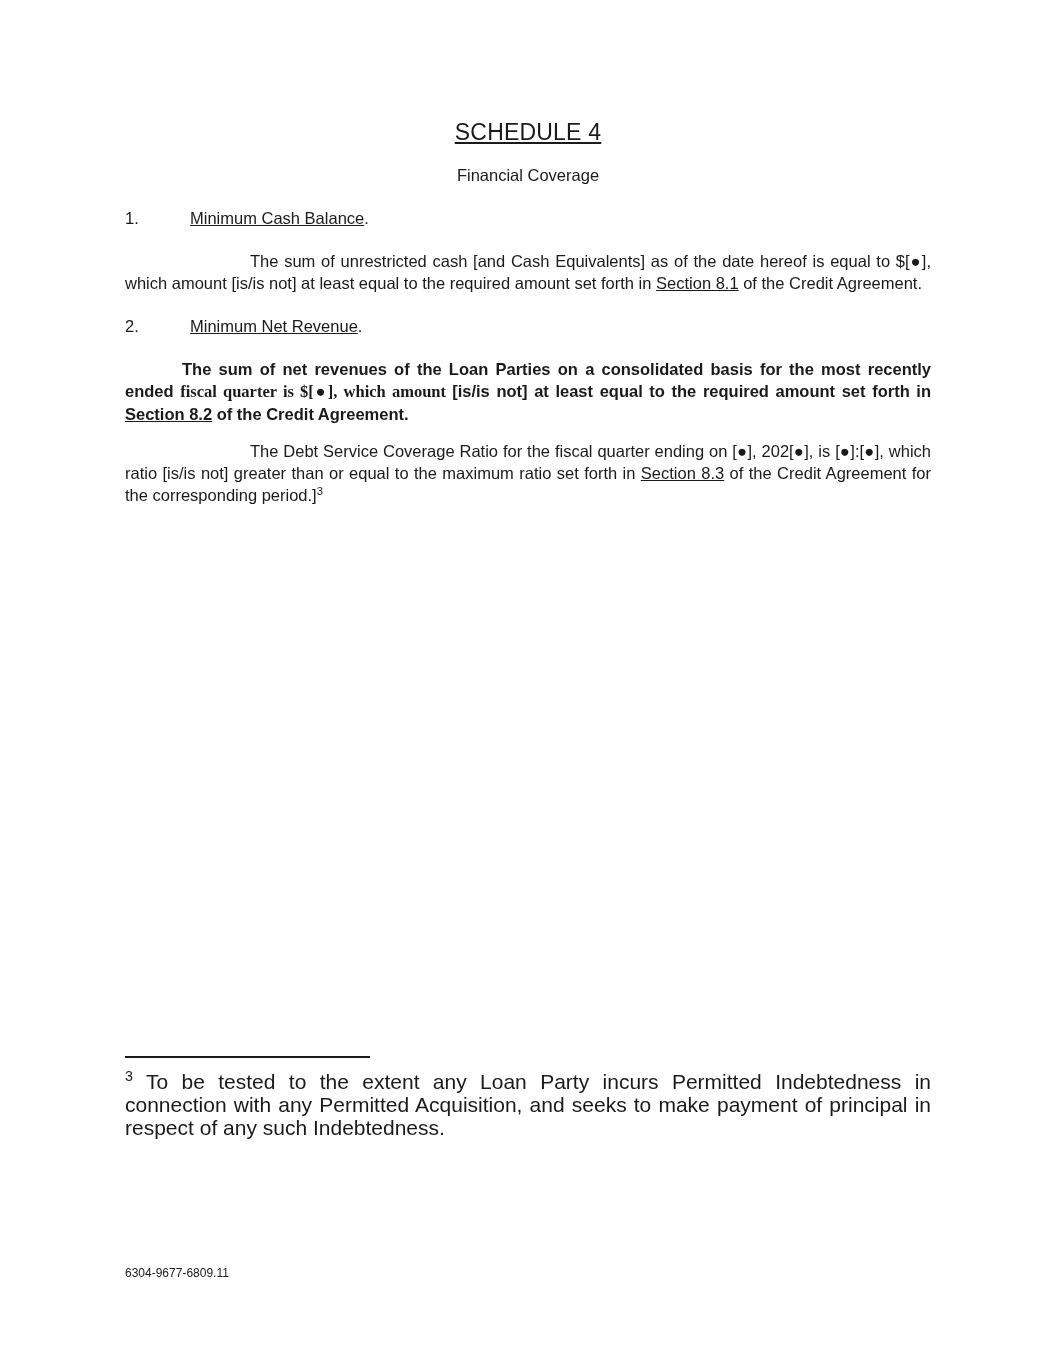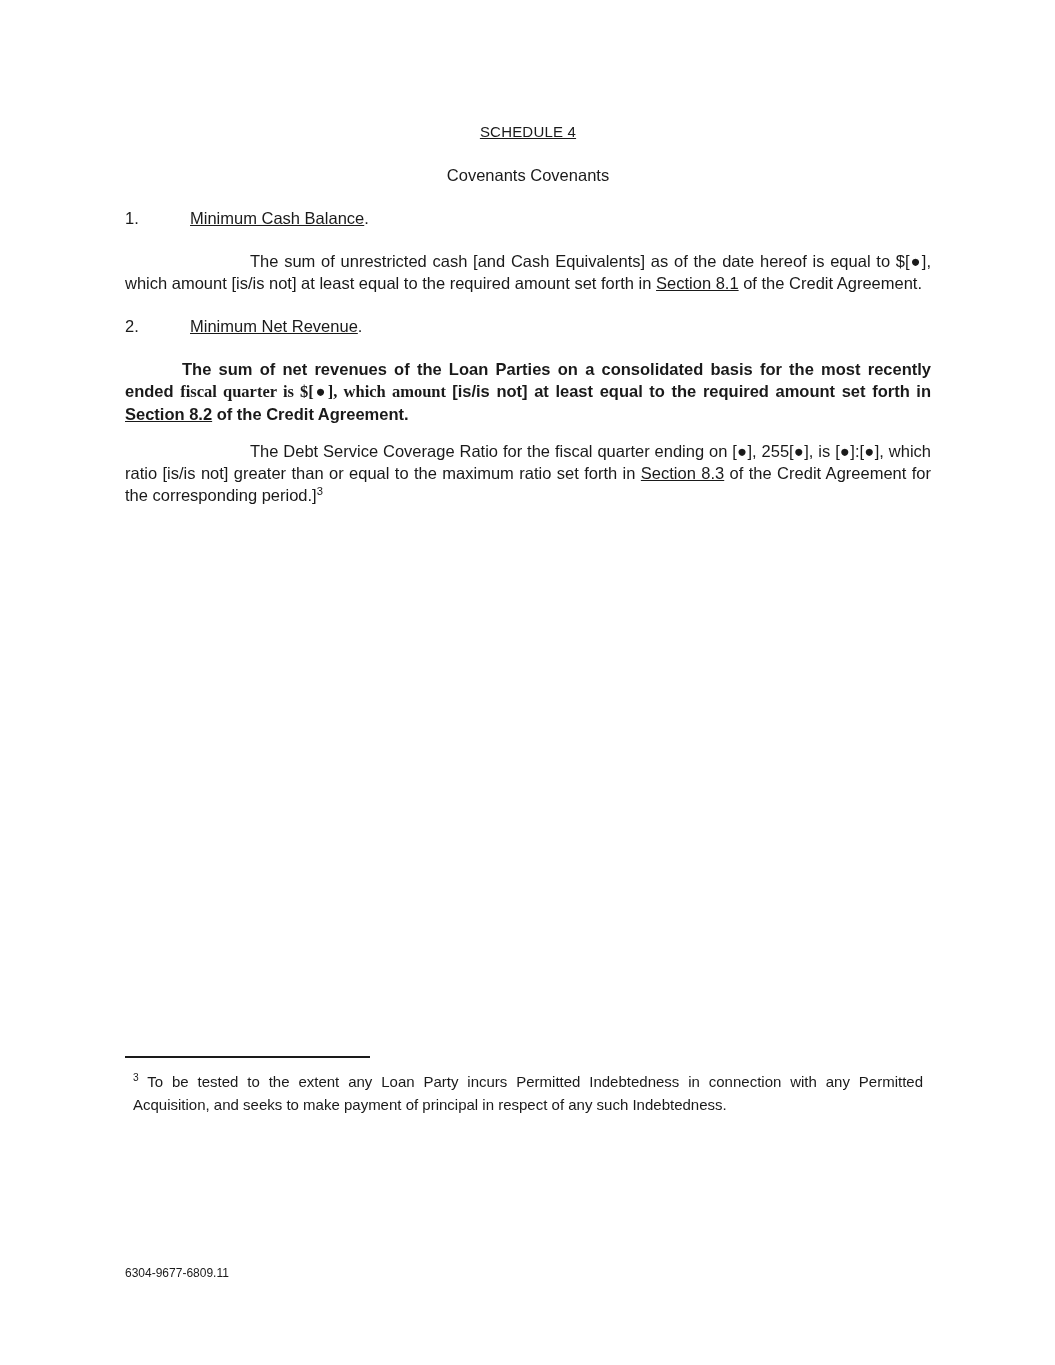--- a/index.html
+++ b/index.html
@@ -12,21 +12,21 @@
     overflow: hidden;
   }
   .page { position: absolute; inset: 0; }
   .content {
     padding: 121px 124px 0 125px;
     font-size: 16.5px;
     line-height: 22px;
   }
   .title {
     text-align: center;
-    font-size: 15px;
+    font-size: 23px;
     margin: 0 0 21px 0;
     letter-spacing: 0.2px;
   }
   .subtitle {
     text-align: center;
     margin: 21px 0;
   }
   .heading { margin: 21px 0; }
   .heading .num { display: inline-block; width: 65px; }
   .para {
@@ -47,55 +47,55 @@
     left: 125px;
     right: 124px;
     top: 1056px;
   }
   .fn-rule {
     width: 245px;
     border-top: 2px solid #1a1a1a;
     margin-bottom: 12px;
   }
   .fn-text {
-    margin: 8px;
-    font-size: 15px;
+    margin: 0;
+    font-size: 21px;
     line-height: 23px;
     text-align: justify;
   }
   .footer {
     position: absolute;
     left: 125px;
     top: 1266px;
     font-size: 12px;
   }
 </style>
 </head>
 <body>
 
 <div class="page">
   <div class="content">
 
     <div class="title">
       <span class="u">SCHEDULE 4</span>
     </div>
 
-    <div class="subtitle">Covenants Covenants</div>
+    <div class="subtitle">Financial Coverage</div>
 
     <div class="heading">
       <span class="num">1.</span><span><span class="u">Minimum Cash Balance</span><span>.</span></span>
     </div>
     <p class="para indent-full"><span>The sum of unrestricted cash [and Cash Equivalents] as of the date hereof is equal to $[●], which amount [is/is not] at least equal to the required amount set forth in </span><span class="u">Section 8.1</span><span> of the Credit Agreement.</span></p>
 
     <div class="heading">
       <span class="num">2.</span><span><span class="u">Minimum Net Revenue</span><span>.</span></span>
     </div>
     <p class="para indent-half"><span>The sum of net revenues of the Loan Parties on a consolidated basis for the most recently ended </span><span class="serif">fiscal quarter is $[●], which amount </span><span>[is/is not] at least equal to the required amount set forth in </span><span class="u">Section 8.2</span><span> of the Credit Agreement.</span></p>
 
-    <p class="para indent-full"><span>The Debt Service Coverage Ratio for the fiscal quarter ending on [●], 255[●], is [●]:[●], which ratio [is/is not] greater than or equal to the maximum ratio set forth in </span><span class="u">Section 8.3</span><span> of the Credit Agreement for the corresponding period.]</span><sup>3</sup></p>
+    <p class="para indent-full"><span>The Debt Service Coverage Ratio for the fiscal quarter ending on [●], 202[●], is [●]:[●], which ratio [is/is not] greater than or equal to the maximum ratio set forth in </span><span class="u">Section 8.3</span><span> of the Credit Agreement for the corresponding period.]</span><sup>3</sup></p>
 
   </div>
 
   <div class="footnote">
     <div class="fn-rule"></div>
     <p class="fn-text"><sup>3</sup><span> To be tested to the extent any Loan Party incurs Permitted Indebtedness in connection with any Permitted Acquisition, and seeks to make payment of principal in respect of any such Indebtedness.</span></p>
   </div>
 
   <div class="footer">6304-9677-6809.11</div>
 </div>

